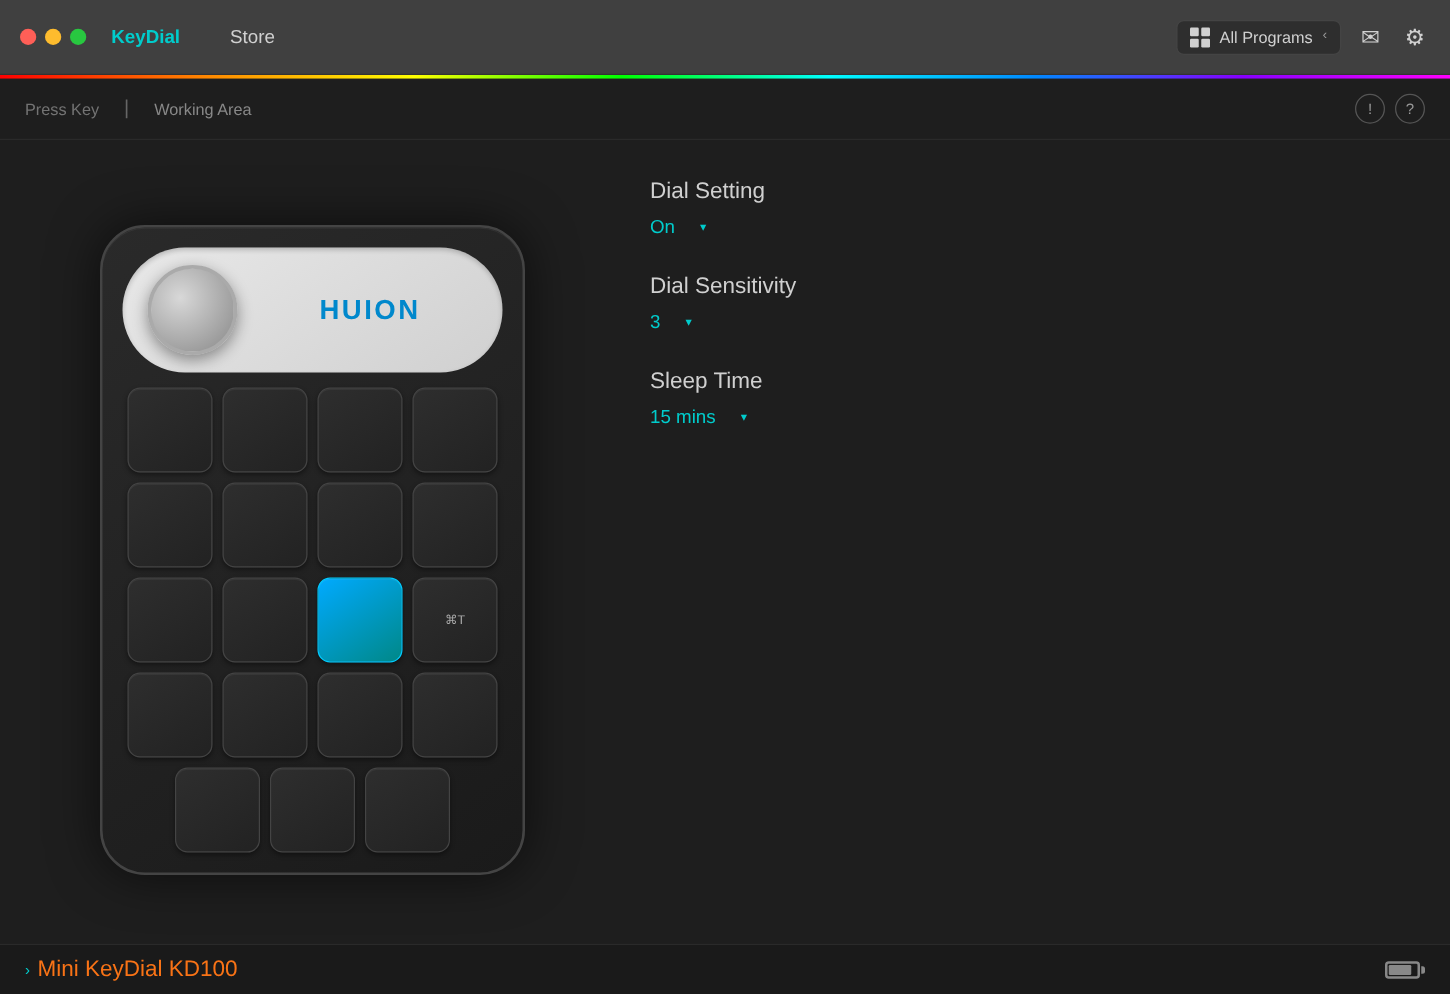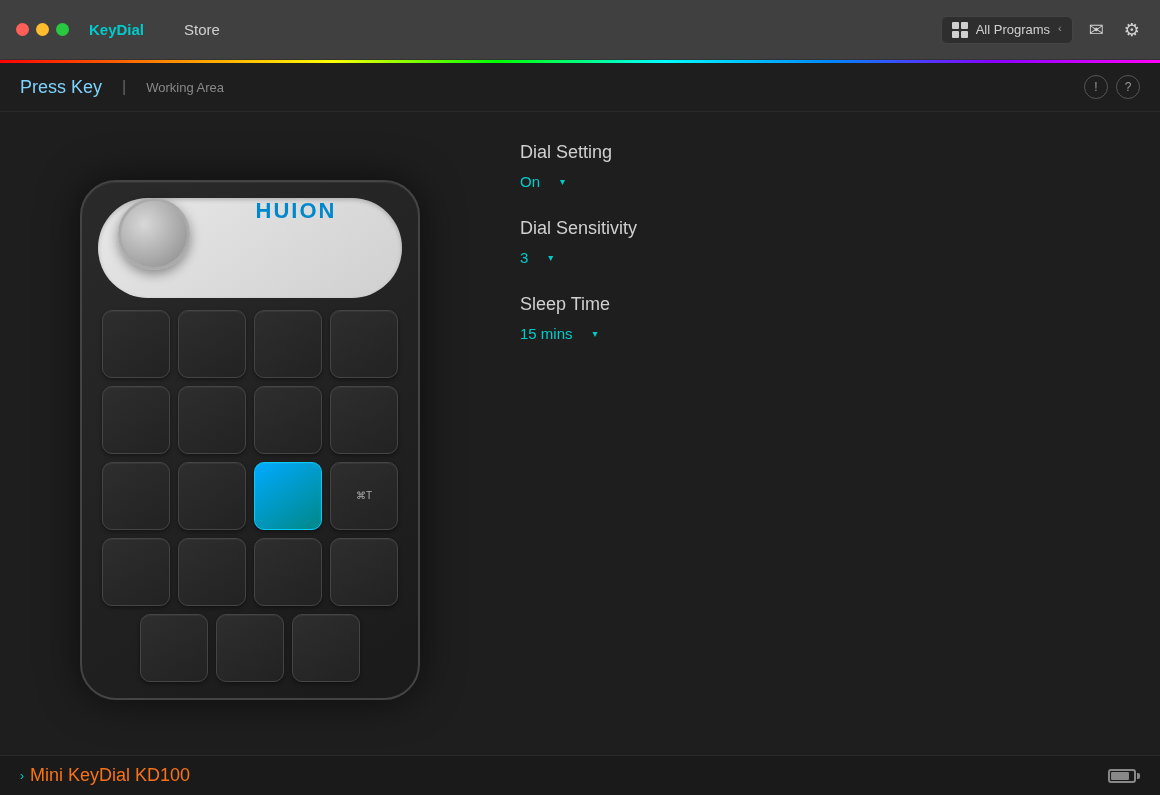--- a/index.html
+++ b/index.html
@@ -115,22 +115,22 @@
     
     .sub-header {
       display: flex;
       align-items: center;
       padding: 12px 20px;
       background: #1e1e1e;
       border-bottom: 1px solid #2a2a2a;
     }
 
     .breadcrumb-item {
-      color: #7dd3fc;
-      font-size: 18px;
+      color: #737373;
+      font-size: 13px;
       font-weight: 500;
     }
 
     .breadcrumb-sep {
       color: #666;
       margin: 0 20px;
     }
 
     .breadcrumb-secondary {
       color: #888;
@@ -194,21 +194,21 @@
       position: relative;
     }
 
     
     .dial-area {
       width: 100%;
       height: 110px;
       background: linear-gradient(145deg, #e8e8e8, #d0d0d0);
       border-radius: 60px;
       display: flex;
-      align-items: flex-start;
+      align-items: center;
       padding: 0 20px;
       gap: 20px;
       box-shadow: inset 0 2px 4px rgba(0,0,0,0.2);
     }
 
     .dial-knob {
       width: 72px;
       height: 72px;
       background: radial-gradient(circle at 35% 35%, #d8d8d8, #888);
       border-radius: 50%;

